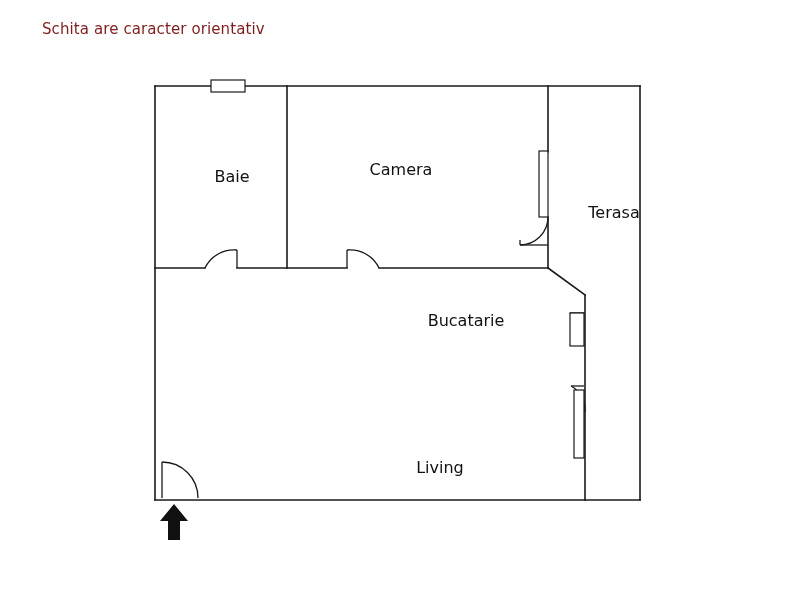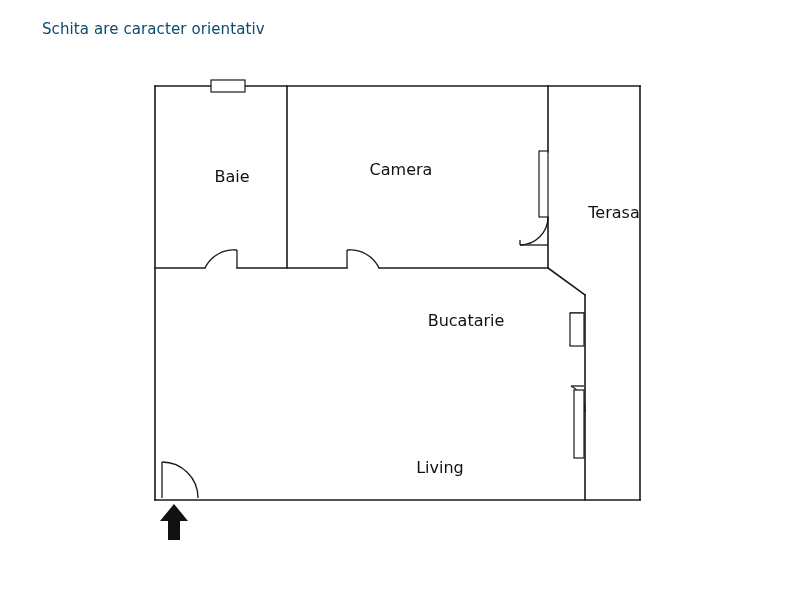--- a/index.html
+++ b/index.html
@@ -18,21 +18,21 @@
     position: relative;
     width: 804px;
     height: 600px;
     background: #ffffff;
   }
   #plan-title {
     position: absolute;
     left: 42px;
     top: 20px;
     font-size: 15px;
-    color: #0c4a6e;
+    color: #7f1d1d;
     letter-spacing: 0.1px;
     white-space: nowrap;
   }
   #floorplan-svg {
     position: absolute;
     left: 0;
     top: 0;
   }
   .room-label {
     font-family: "DejaVu Sans", "Liberation Sans", sans-serif;

